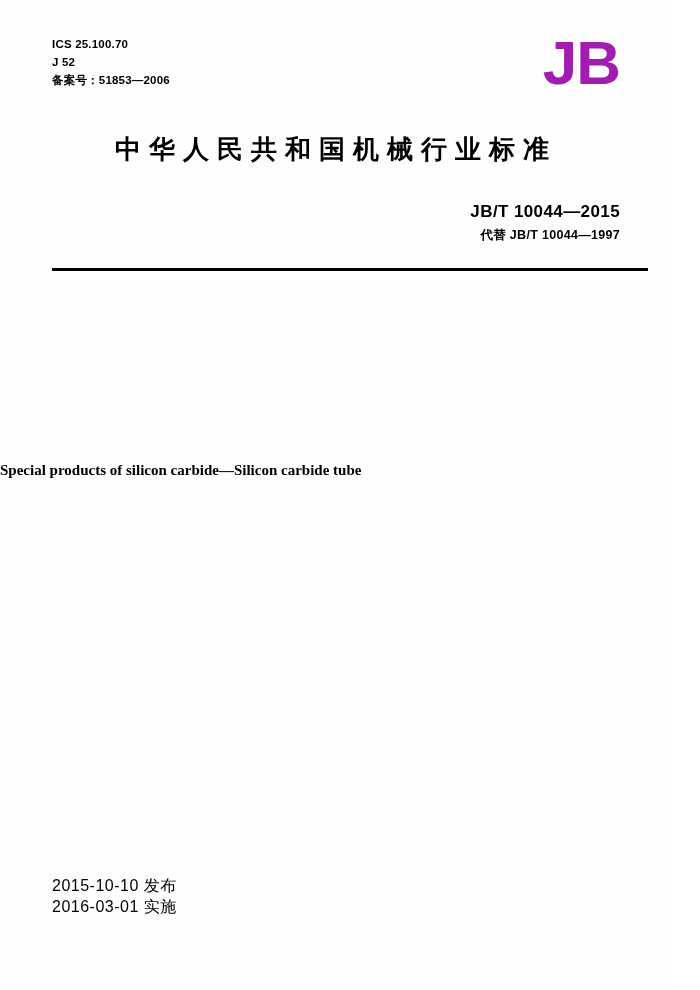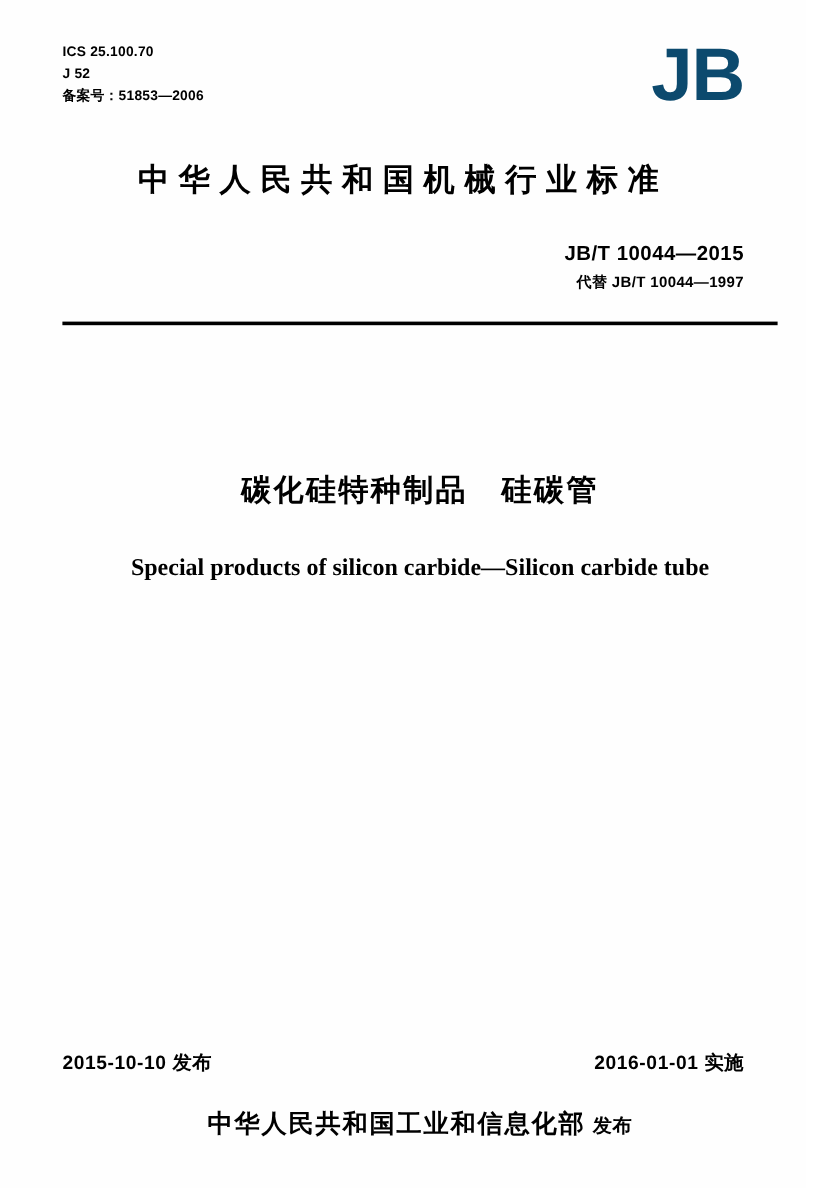--- a/index.html
+++ b/index.html
@@ -45,21 +45,21 @@
   }
   .jb-logo {
     position: absolute;
     top: -4px;
     right: 0;
     font-family: "Liberation Sans", sans-serif;
     font-size: 62px;
     font-weight: bold;
     letter-spacing: -1px;
     line-height: 1;
-    color: #0c4a6e;
+    color: #a21caf;
   }
 
   
   .std-title {
     position: absolute;
     top: 132px;
     left: 52px;
     right: 52px;
     text-align: center;
     font-family: "Liberation Sans", sans-serif;
@@ -113,39 +113,39 @@
   }
   .subject-cn .gap {
     display: inline-block;
     width: 28px;
   }
   .subject-en {
     position: absolute;
     top: 462px;
     left: 0;
     width: 700px;
-    text-align: center;
     font-family: "Liberation Serif", serif;
-    font-size: 20px;
+    font-size: 15px;
     font-weight: bold;
     letter-spacing: 0px;
   }
 
   
   .footer-dates {
     position: absolute;
     top: 876px;
     left: 52px;
     right: 52px;
     display: flex;
     justify-content: space-between;
     align-items: baseline;
     font-size: 16px;
-    font-weight: bold;
+    font-weight: normal;
     letter-spacing: 0.5px;
+    flex-direction: column;
   }
   .footer-dates .date-item {
     white-space: nowrap;
   }
   .issuer {
     position: absolute;
     top: 922px;
     left: 0;
     width: 700px;
     text-align: center;
@@ -176,28 +176,22 @@
 
   <div class="std-title">中华人民共和国机械行业标准</div>
 
   <div class="std-no-block">
     <div class="std-no">JB/T 10044—2015</div>
     <div class="std-replace">代替 JB/T 10044—1997</div>
   </div>
 
   <div class="rule"></div>
 
-  <div class="subject-cn">
-    <span>碳化硅特种制品</span><span class="gap"></span><span>硅碳管</span>
-  </div>
 
   <div class="subject-en">Special products of silicon carbide—Silicon carbide tube</div>
 
   <div class="footer-dates">
     <div class="date-item">2015-10-10 发布</div>
-    <div class="date-item">2016-01-01 实施</div>
+    <div class="date-item">2016-03-01 实施</div>
   </div>
 
-  <div class="issuer">
-    <span>中华人民共和国工业和信息化部</span><span class="issue-verb">发布</span>
-  </div>
 
 </div>
 
 </body></html>

